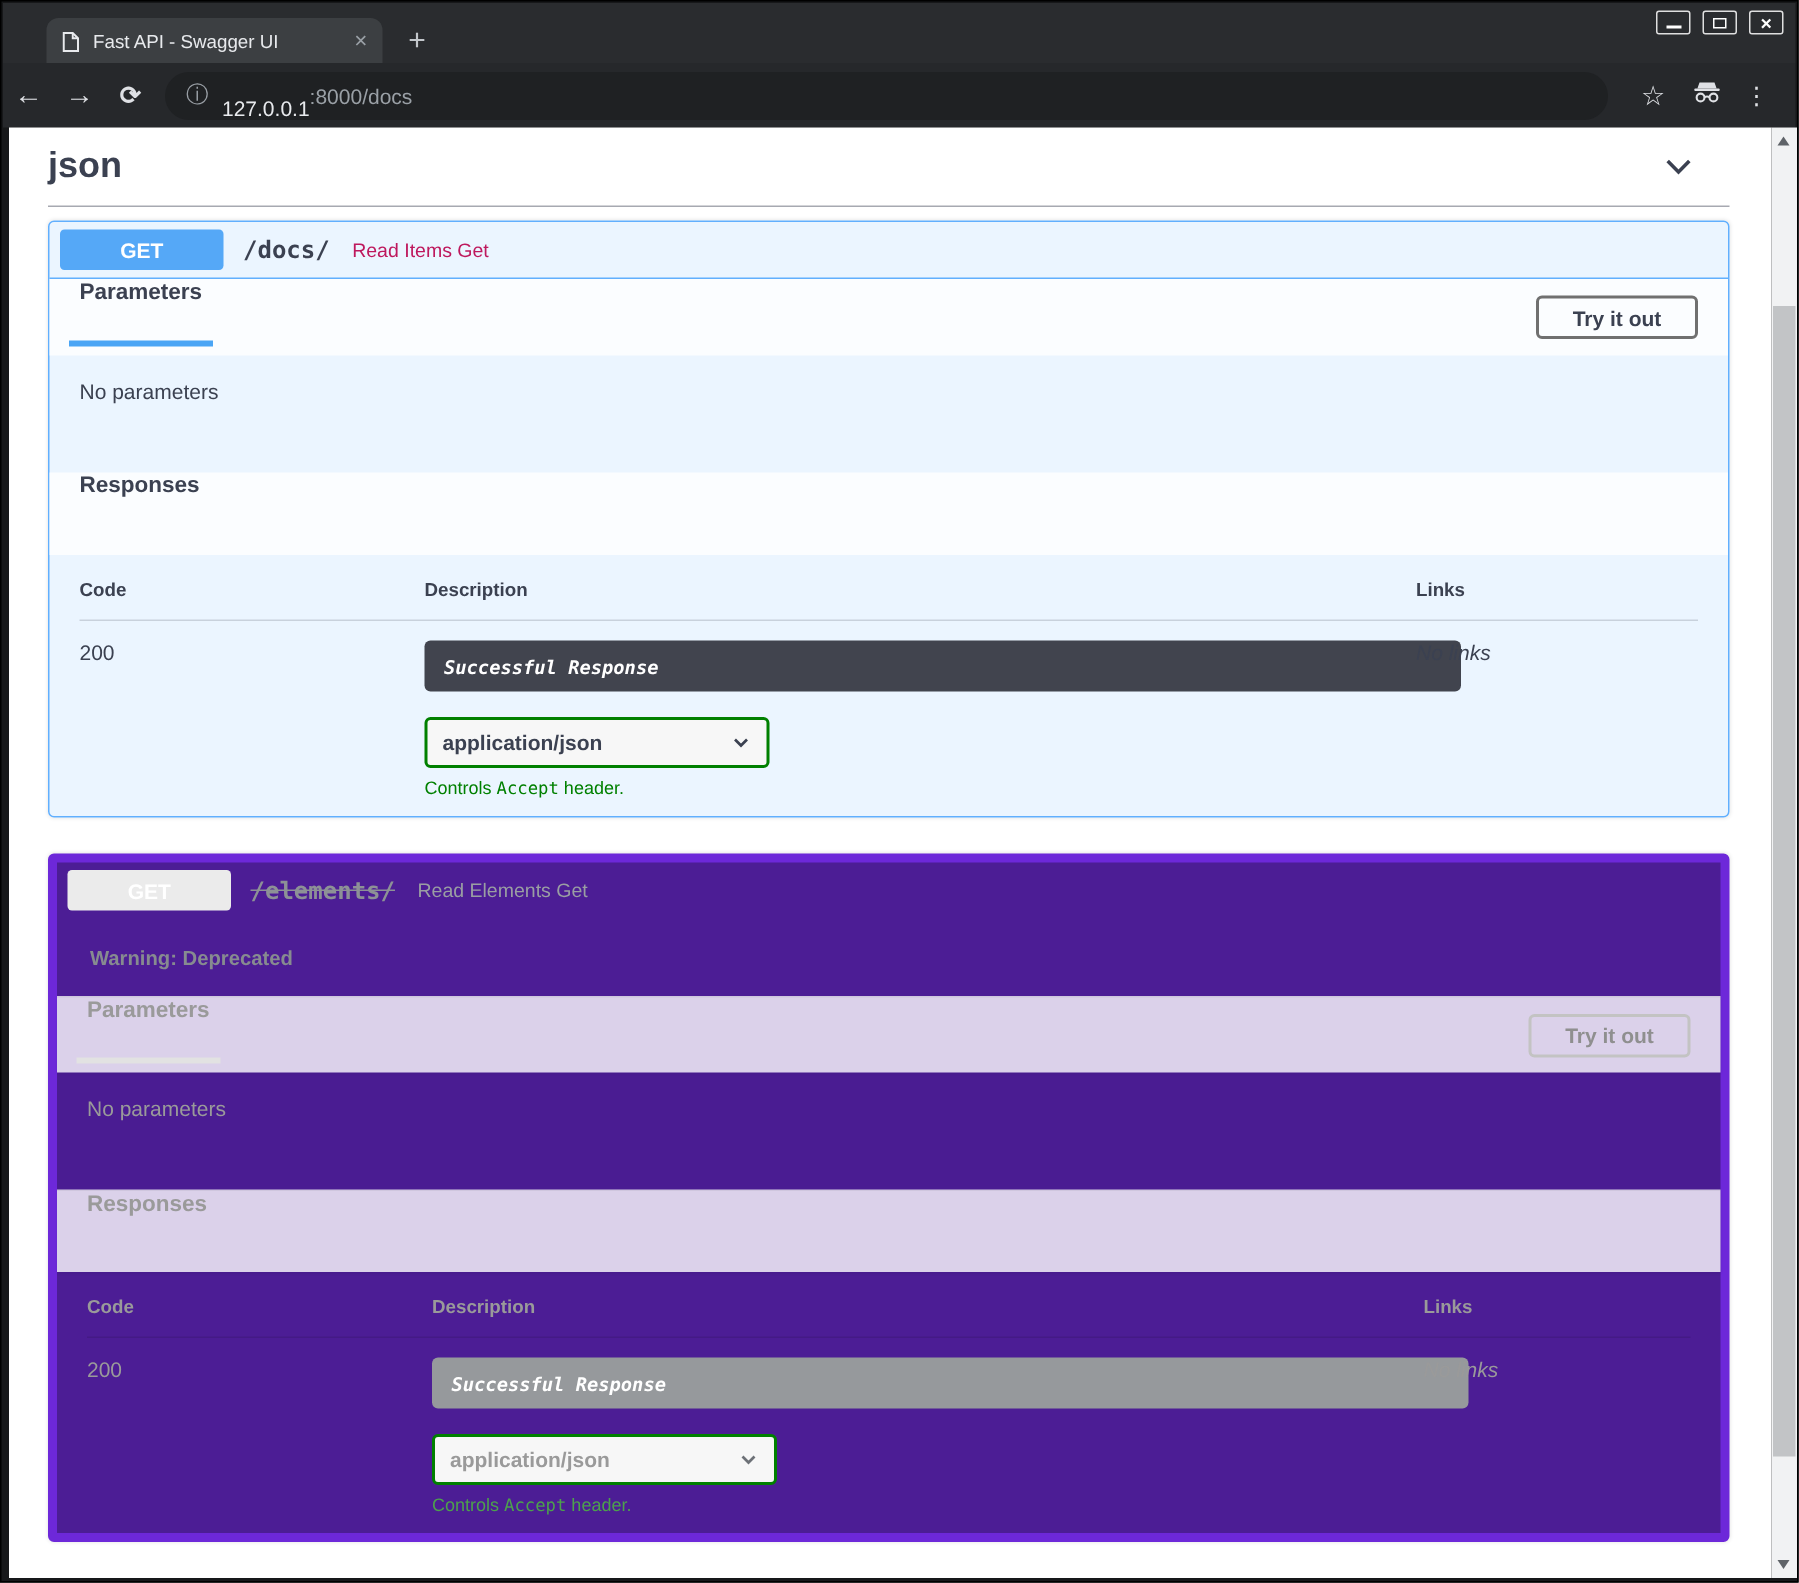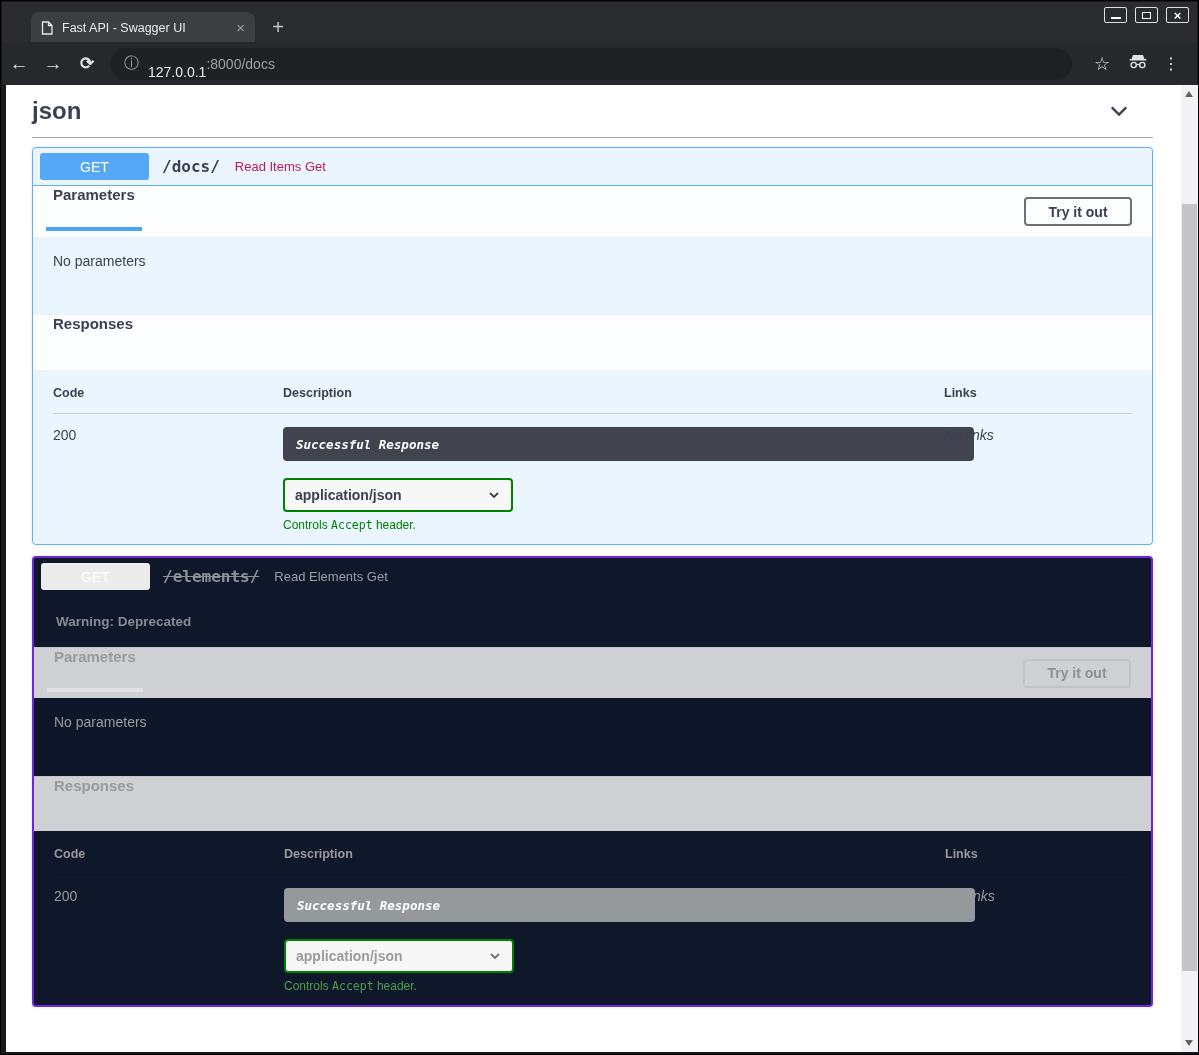--- a/index.html
+++ b/index.html
@@ -46,26 +46,26 @@
   .mono { font-family:"DejaVu Sans Mono","Liberation Mono",monospace; }
 
   .tagrow { display:flex; align-items:center; height:36px; }
   .tagrow h3 { font-size:24px; font-weight:bold; color:#3b4151; flex:1; }
   .tag-chevron { margin-right:22px; }
   .tag-divider { border-bottom:1px solid rgba(59,65,81,.45); margin-top:8px; }
 
   
   .opblock { margin-top:9px; border-radius:4px; box-shadow:0 0 3px rgba(0,0,0,.12); }
   .opblock.get { border:1px solid #61affe; background:rgba(97,175,254,.13); }
-  .opblock.deprecated { margin-top:11px; border:2px solid #6d28d9; background:#0f172a; }
+  .opblock.deprecated { margin-top:24px; border:6px solid #6d28d9; background:#4c1d95; }
 
   .summary { display:flex; align-items:center; padding:5px 7px; height:38px; }
   .get .summary { border-bottom:1px solid #61affe; }
   .deprecated .summary { border-bottom:1px solid transparent; }
-  .method { width:109px; height:27px; border-radius:3px; color:#fff; font-weight:normal; font-size:14px;
+  .method { width:109px; height:27px; border-radius:3px; color:#fff; font-weight:bold; font-size:14px;
             display:flex; align-items:center; justify-content:center; flex:none; }
   .get .method { background:#55a8f7; }
   .deprecated .method { background:#ebebeb; }
   .path { font-size:16px; font-weight:bold; margin-left:13px; color:#3b4151; }
   .deprecated .path { color:#8d9196; text-decoration:line-through; }
   .op-desc { font-size:13px; margin-left:15px; color:#be185d; }
   .deprecated .op-desc { color:#9a9ea3; }
 
   .warn { padding:18px 20px 18px 22px; font-size:13.5px; font-weight:bold; color:#878b90; }
 

